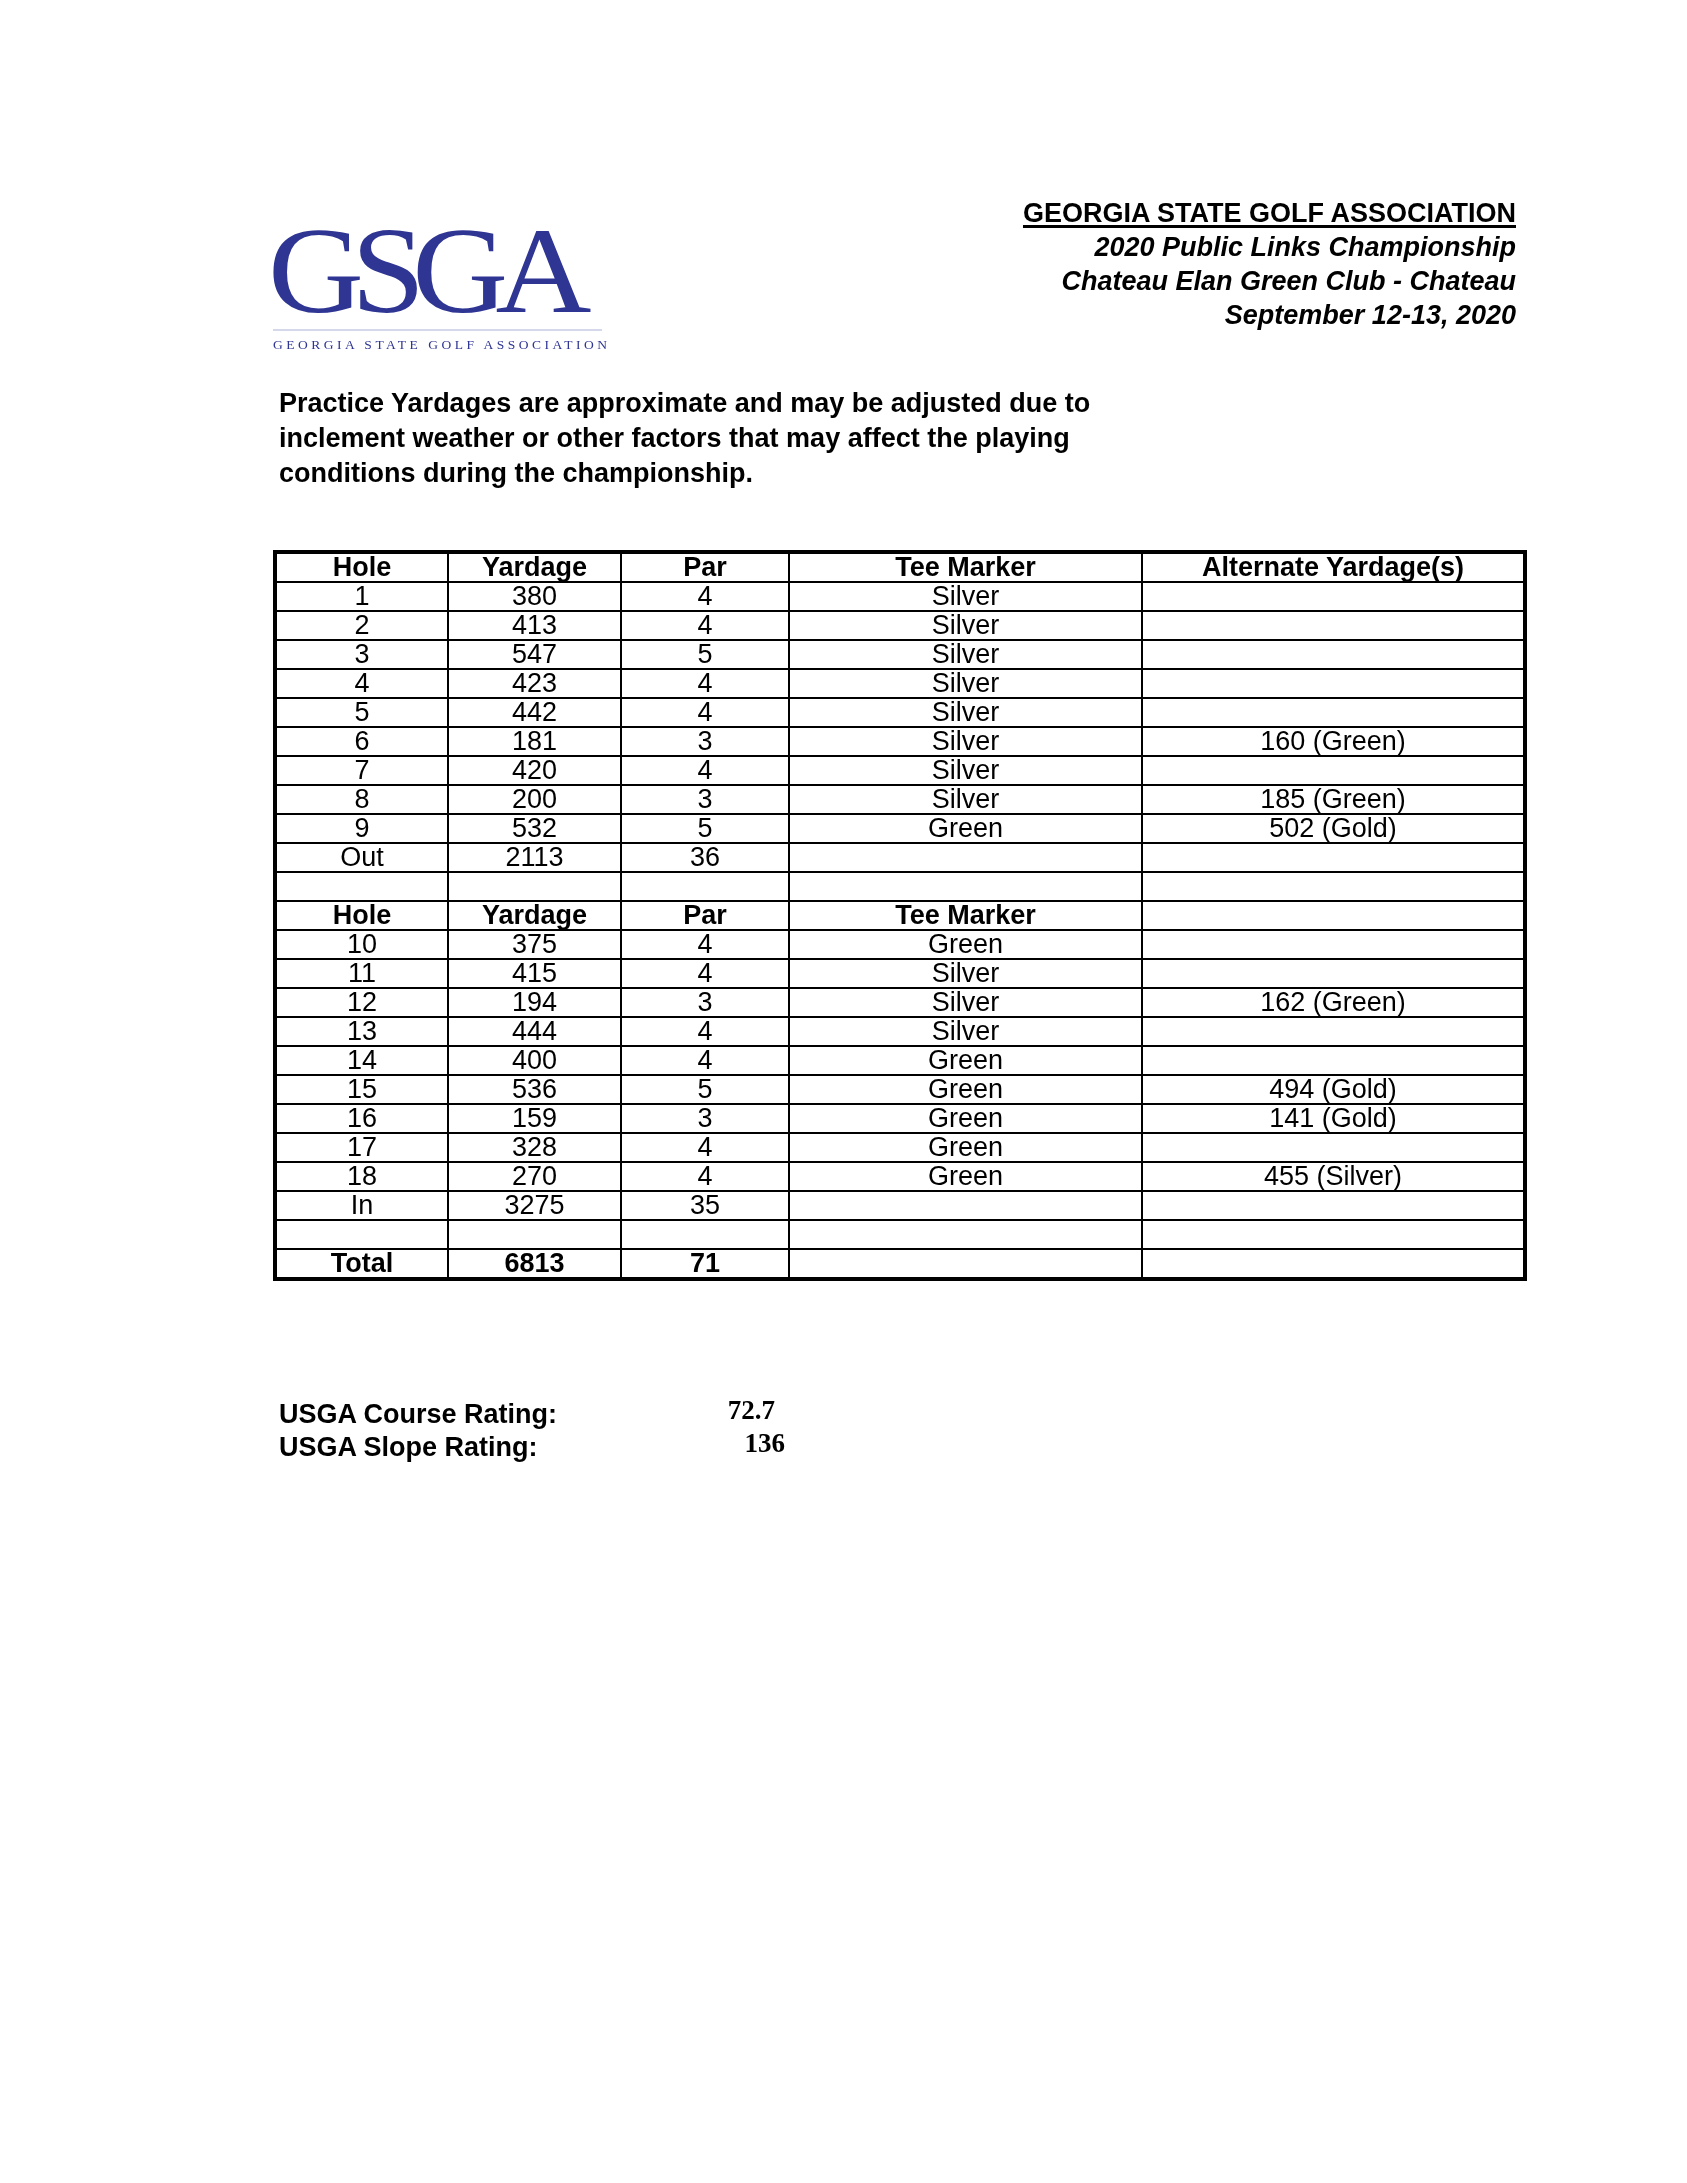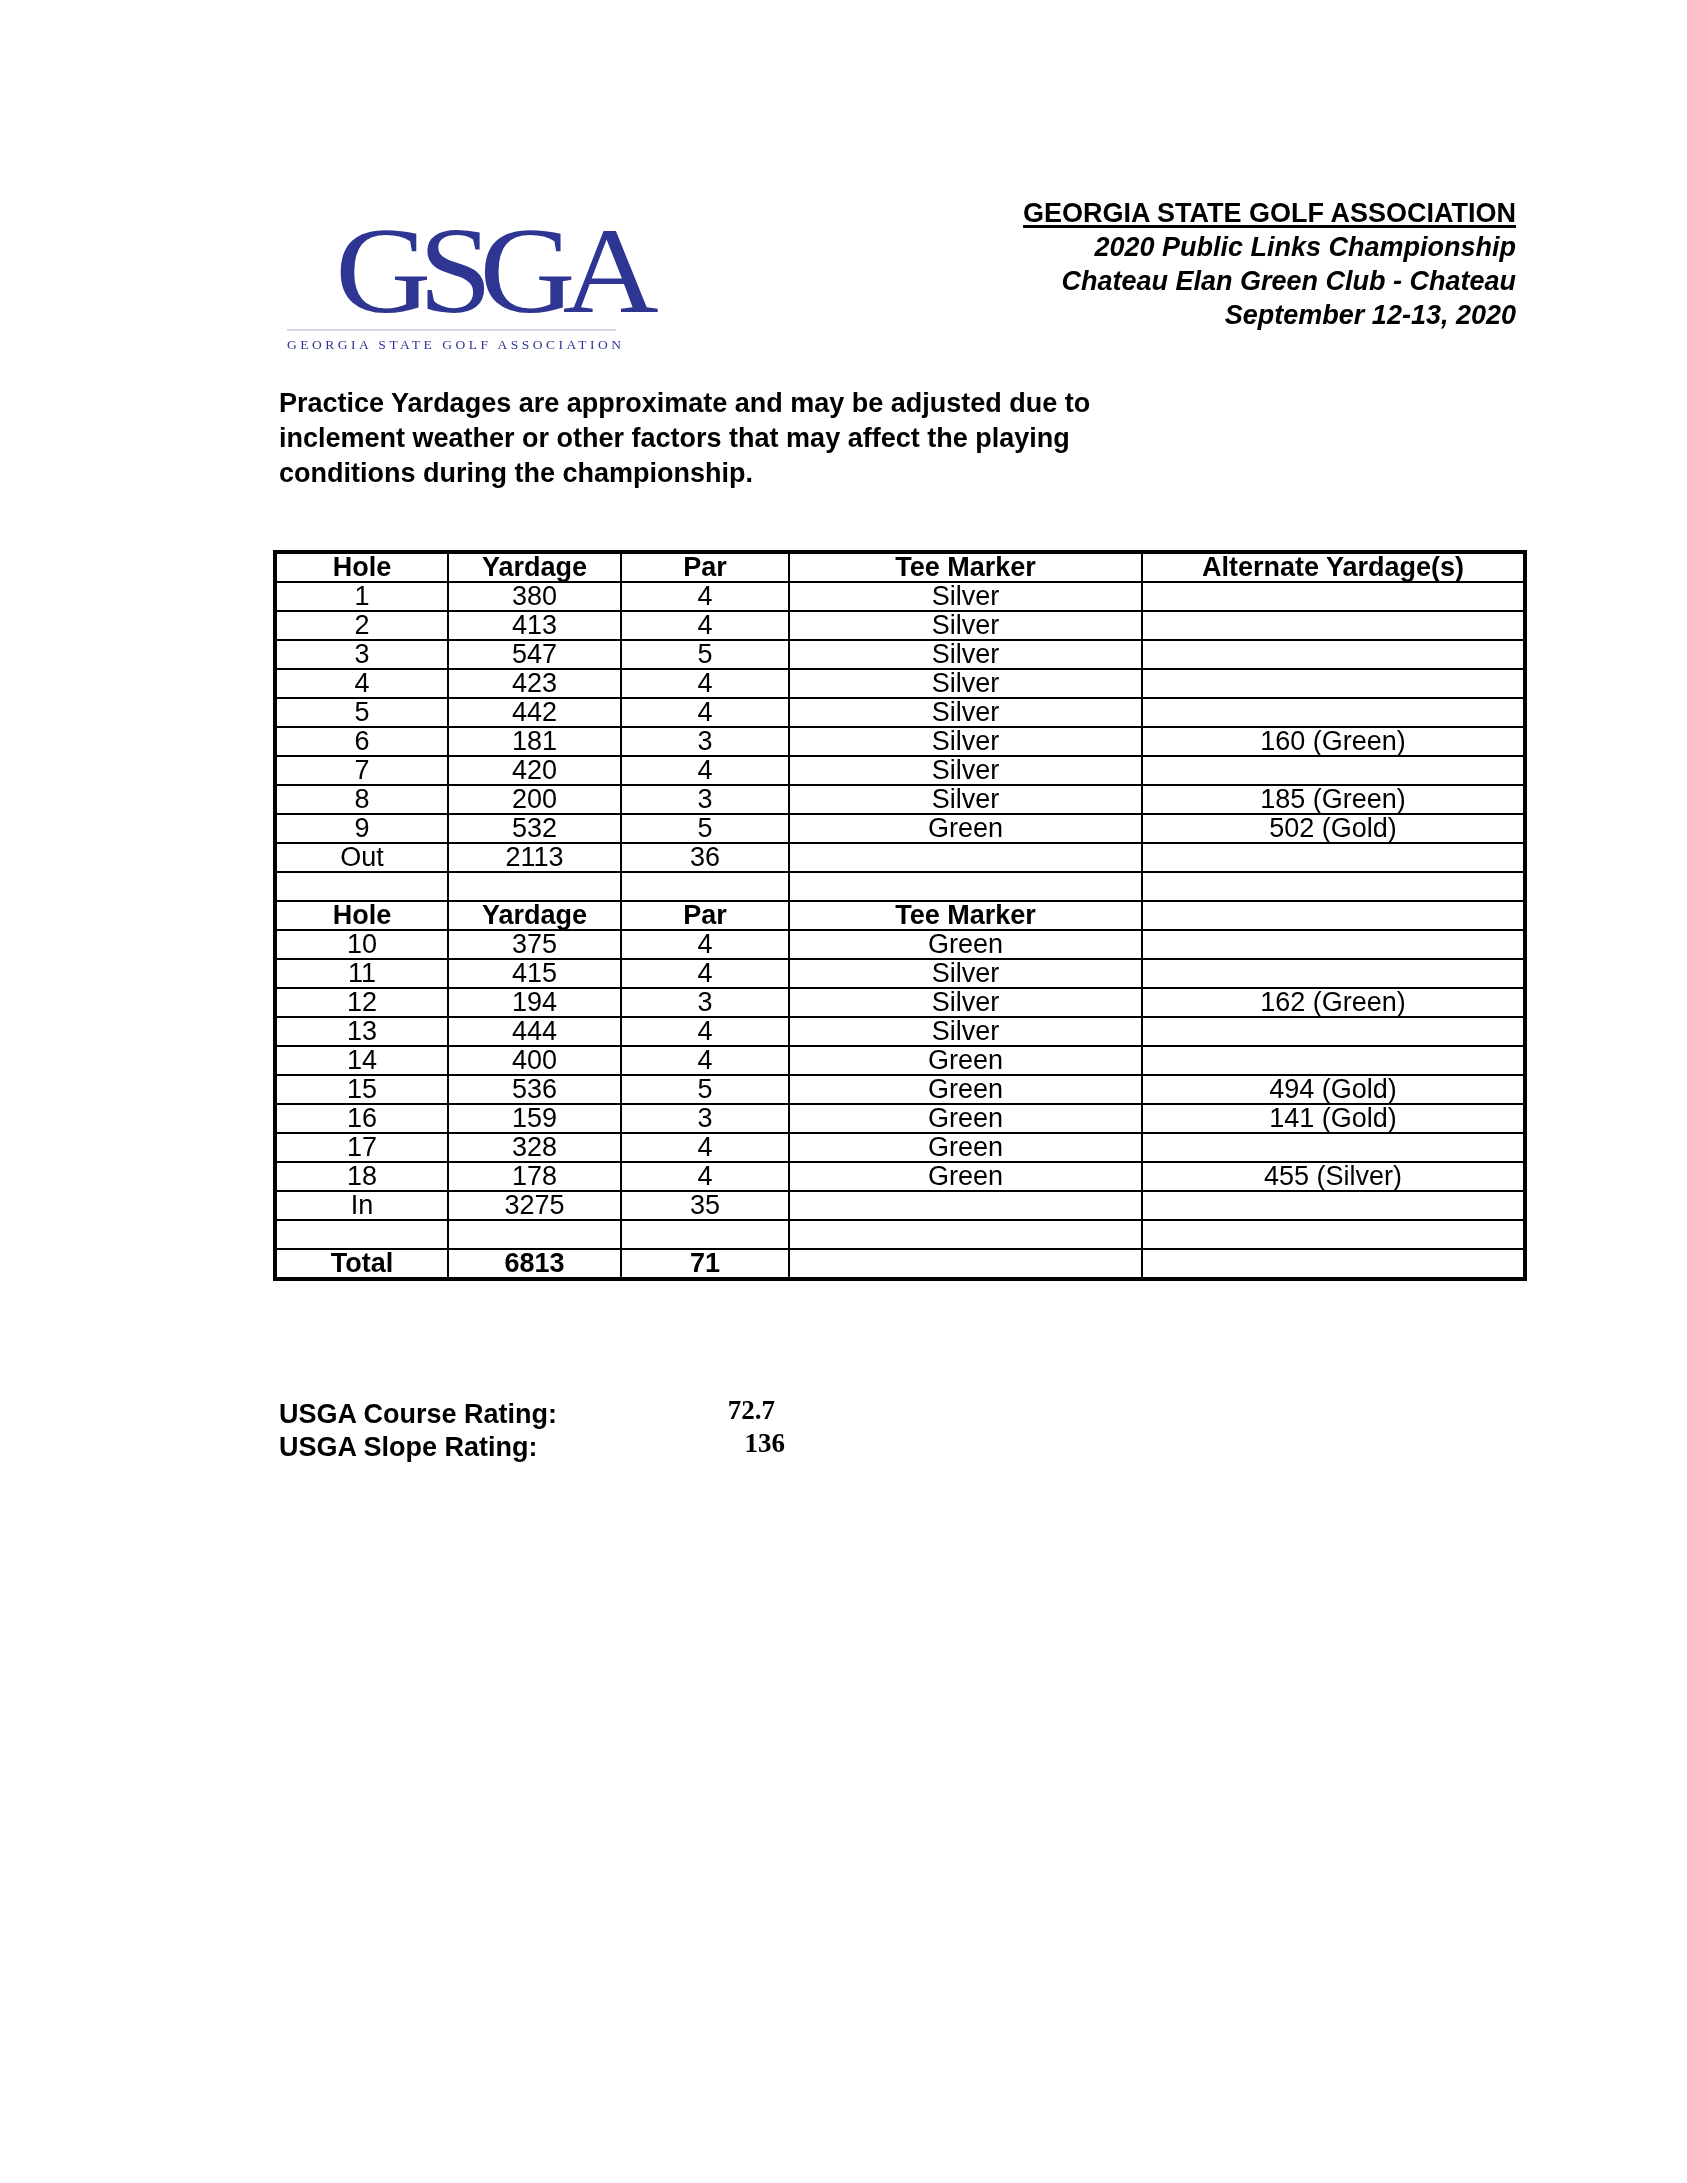--- a/index.html
+++ b/index.html
@@ -1,20 +1,20 @@
 <!DOCTYPE html>
 <html style="font-size:13.5px"><head>
 <meta charset="utf-8">
 <style>
   html, body { margin: 0; padding: 0; background: #ffffff; }
   body { width: 1687px; height: 2183px; position: relative; overflow: hidden;
          font-family: "Liberation Sans", sans-serif; color: #000; }
 
   
-  .logo { position: absolute; left: 282px; top: 221px; width: 337px; height: 138px; text-align: right; }
+  .logo { position: absolute; left: 268px; top: 221px; width: 337px; height: 138px; }
   .logo-mark { position: absolute; left: 0; top: 0; width: 337px; height: 100px;
                font-family: "Liberation Serif", serif; font-size: 123px; line-height: 100px;
                color: #2e3592; letter-spacing: -11.8px; transform: scaleX(1.08); transform-origin: left center; }
   .logo-rule { position: absolute; left: 5px; top: 108px; width: 329px; height: 1.7px; background: #d5d7ea; }
   .logo-tagline { position: absolute; left: 5px; top: 115px; width: 337px; height: 18.6px;
                   font-family: "Liberation Serif", serif; font-size: 13.5px; line-height: 18.6px;
                   letter-spacing: 3.5px; color: #2e3592; white-space: nowrap; }
 
   
   .hdr { position: absolute; right: 171px; top: 196px; text-align: right; }
@@ -220,21 +220,21 @@
       </tr>
       <tr>
         <td>17</td>
         <td>328</td>
         <td>4</td>
         <td>Green</td>
         <td></td>
       </tr>
       <tr>
         <td>18</td>
-        <td>178</td>
+        <td>270</td>
         <td>4</td>
         <td>Green</td>
         <td>455 (Silver)</td>
       </tr>
       <tr>
         <td>In</td>
         <td>3275</td>
         <td>35</td>
         <td></td>
         <td></td>

